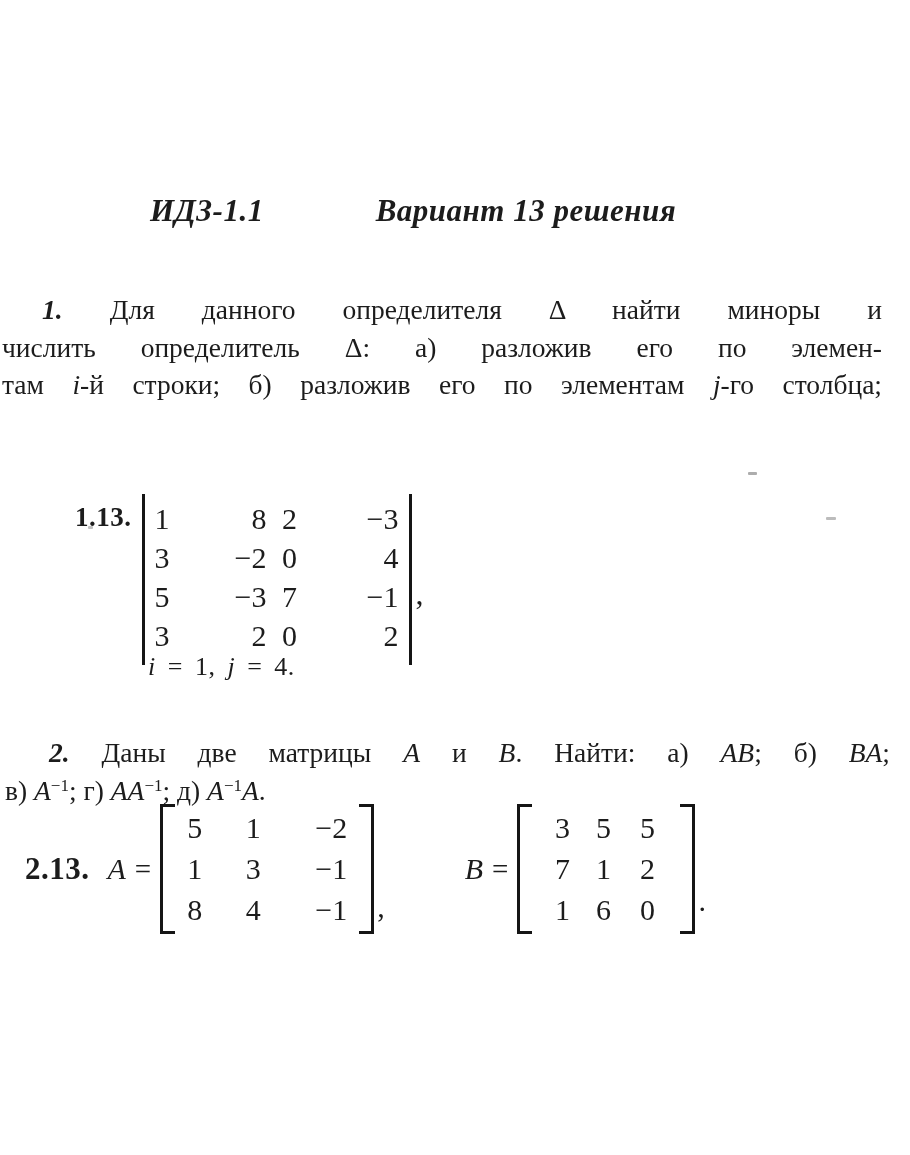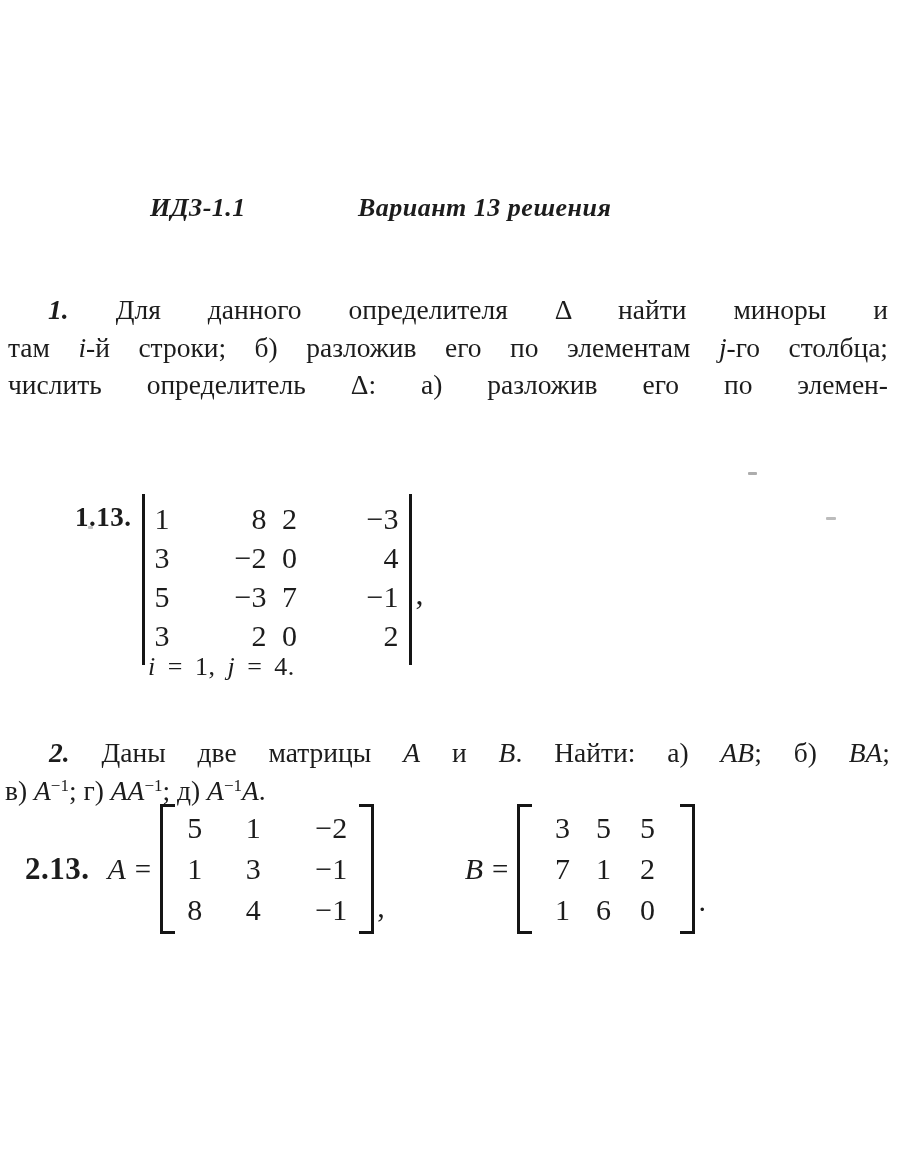--- a/index.html
+++ b/index.html
@@ -10,27 +10,27 @@
     color:#1c1c1c;
     position:relative;
     overflow:hidden;
   }
   .page{position:absolute;inset:0;background:#ffffff;}
 
   
   .title-row{
     position:absolute;top:193px;left:150px;
     display:flex;gap:112px;
-    font-size:26px;font-weight:bold;font-style:italic;
+    font-size:31px;font-weight:bold;font-style:italic;
     white-space:nowrap;letter-spacing:0.5px;
   }
 
   
   .para{position:absolute;font-size:27.5px;line-height:37.5px;}
-  .para1{top:291px;left:8px;width:880px;}
+  .para1{top:291px;left:2px;width:880px;}
   .para2{top:734px;left:5px;width:885px;}
   .jline{text-align:justify;text-align-last:justify;}
   .lline{text-align:left;}
   .ind1{padding-left:40px;}
   .ind2{padding-left:44px;}
 
   
   .sg-b{font-weight:bold;}
   .sg-i{font-style:italic;}
   .sg-sub{font-size:62%;vertical-align:-0.25em;line-height:0;}
@@ -102,22 +102,22 @@
 
 <div class="page">
 
   <header class="title-row">
     <span>ИДЗ-1.1</span>
     <span>Вариант 13 решения</span>
   </header>
 
   <section class="para para1">
     <div class="jline ind1"><span class="sg-b sg-i">1. </span><span>Для данного определителя Δ найти миноры и</span></div>
+    <div class="jline"><span>числить определитель Δ: а) разложив его по элемен-</span></div>
     <div class="jline"><span>там </span><span class="sg-i">i</span><span>-й строки; б) разложив его по элементам </span><span class="sg-i">j</span><span>-го столбца;</span></div>
-    <div class="jline"><span>числить определитель Δ: а) разложив его по элемен-</span></div>
   </section>
 
   <section class="det-block">
     <span class="det-label">1.13.</span>
     <div class="det-matrix">
       <div class="det-grid">
           <div>1</div>
           <div>8</div>
           <div>2</div>
           <div>−3</div>

